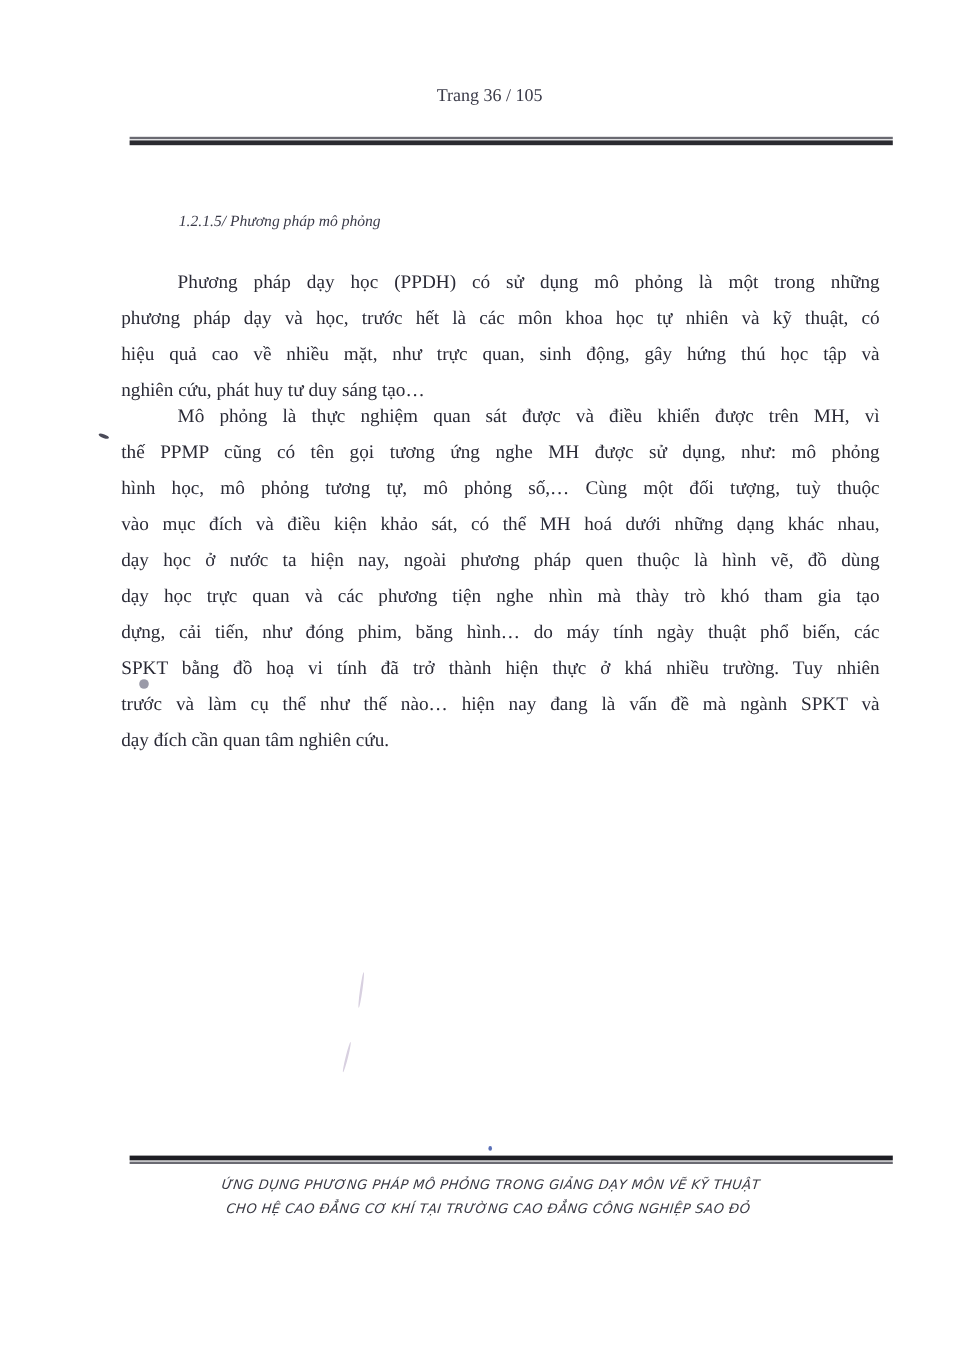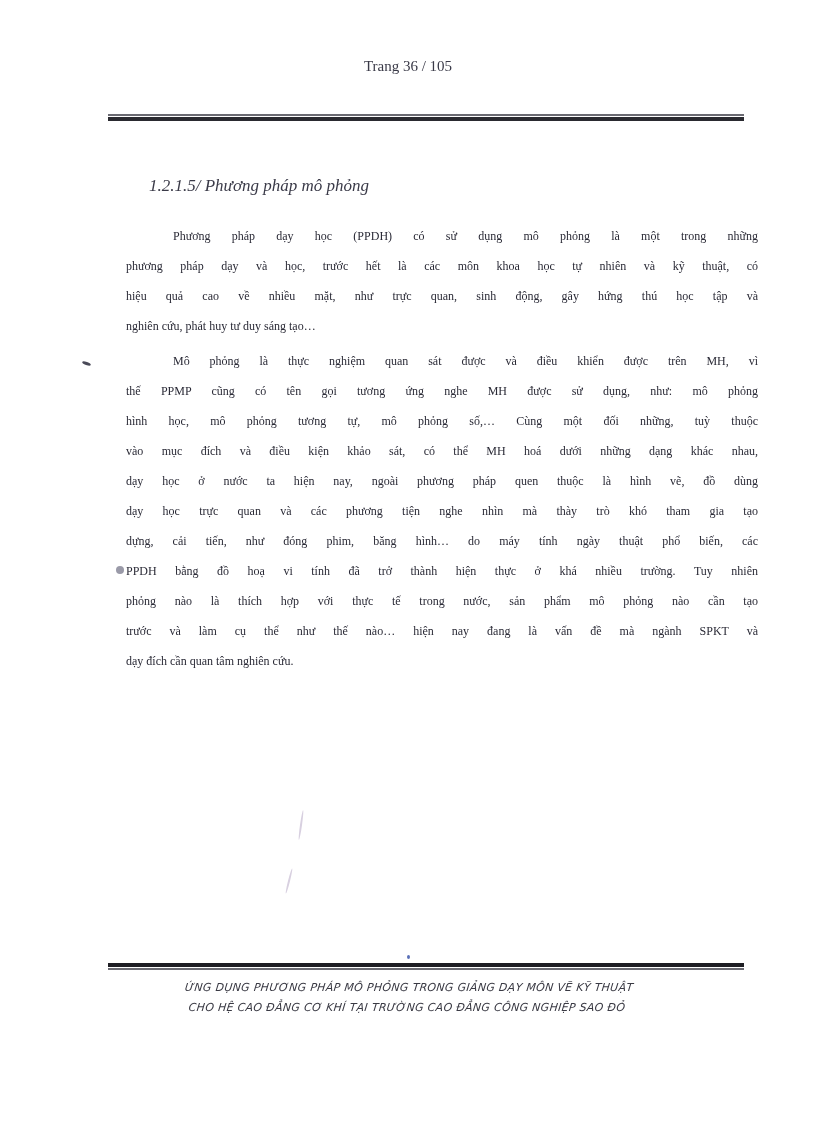--- a/index.html
+++ b/index.html
@@ -10,21 +10,21 @@
     body {
       width: 816px;
       height: 1123px;
       position: relative;
       overflow: hidden;
       font-family: "Liberation Serif", "DejaVu Serif", serif;
       color: #2a2a3a;
     }
     .page-header {
       position: absolute;
-      top: 58px;
+      top: 72px;
       left: 0;
       width: 816px;
       text-align: center;
       font-size: 15px;
       color: #3a3a48;
     }
     .rule {
       position: absolute;
       left: 108px;
       width: 636px;
@@ -51,47 +51,47 @@
     }
     .rule-bottom .thin {
       position: absolute; left: 0; right: 0; top: 5px; height: 2px;
       background: #6a6a72;
     }
     .section-heading {
       position: absolute;
       top: 176px;
       left: 149px;
       font-style: italic;
-      font-size: 17px;
+      font-size: 13px;
       color: #3a3a48;
     }
     .body-text {
       position: absolute;
-      left: 126px;
+      left: 101px;
       width: 632px;
-      font-size: 12px;
+      font-size: 16px;
       line-height: 30px;
       text-align: justify;
       color: #2a2a36;
     }
     .body-text .line {
       display: block;
       text-align: justify;
       text-align-last: justify;
       white-space: nowrap;
       height: 30px;
     }
     .body-text .line.last {
       text-align-last: left;
     }
     .body-text .line.indent {
       padding-left: 47px;
     }
     .para-1 { top: 221px; }
-    .para-2 { top: 333px; margin-top: 13px; }
+    .para-2 { top: 333px; }
     .footer {
       position: absolute;
       top: 978px;
       left: 0;
       width: 816px;
       text-align: center;
       font-family: "DejaVu Sans", sans-serif;
       font-style: italic;
       font-size: 11px;
       line-height: 20px;
@@ -123,27 +123,26 @@
   <div class="body-text para-1">
     <span class="line indent">Phương pháp dạy học (PPDH) có sử dụng mô phỏng là một trong những</span>
     <span class="line">phương pháp dạy và học, trước hết là các môn khoa học tự nhiên và kỹ thuật, có</span>
     <span class="line">hiệu quả cao về nhiều mặt, như trực quan, sinh động, gây hứng thú học tập và</span>
     <span class="line last">nghiên cứu, phát huy tư duy sáng tạo…</span>
   </div>
 
   <div class="body-text para-2">
     <span class="line indent">Mô phỏng là thực nghiệm quan sát được và điều khiển được trên MH, vì</span>
     <span class="line">thế PPMP cũng có tên gọi tương ứng nghe MH được sử dụng, như: mô phỏng</span>
-    <span class="line">hình học, mô phỏng tương tự, mô phỏng số,… Cùng một đối những, tuỳ thuộc</span>
+    <span class="line">hình học, mô phỏng tương tự, mô phỏng số,… Cùng một đối tượng, tuỳ thuộc</span>
     <span class="line">vào mục đích và điều kiện khảo sát, có thể MH hoá dưới những dạng khác nhau,</span>
     <span class="line">dạy học ở nước ta hiện nay, ngoài phương pháp quen thuộc là hình vẽ, đồ dùng</span>
     <span class="line">dạy học trực quan và các phương tiện nghe nhìn mà thày trò khó tham gia tạo</span>
     <span class="line">dựng, cải tiến, như đóng phim, băng hình… do máy tính ngày thuật phổ biến, các</span>
-    <span class="line">PPDH bằng đồ hoạ vi tính đã trở thành hiện thực ở khá nhiều trường. Tuy nhiên</span>
-    <span class="line">phỏng nào là thích hợp với thực tế trong nước, sản phẩm mô phỏng nào cần tạo</span>
+    <span class="line">SPKT bằng đồ hoạ vi tính đã trở thành hiện thực ở khá nhiều trường. Tuy nhiên</span>
     <span class="line">trước và làm cụ thể như thế nào… hiện nay đang là vấn đề mà ngành SPKT và</span>
     <span class="line last">dạy đích cần quan tâm nghiên cứu.</span>
   </div>
 
   <div class="speck" style="left:82px;top:362px;width:9px;height:3px;background:#4a4a58;transform:rotate(20deg);"></div>
   <div class="speck" style="left:116px;top:566px;width:8px;height:8px;background:#9a9aa8;"></div>
   <div class="speck" style="left:300px;top:810px;width:2px;height:30px;background:#d8d0e0;transform:rotate(8deg);"></div>
   <div class="speck" style="left:288px;top:868px;width:2px;height:26px;background:#d8d0e0;transform:rotate(14deg);"></div>
   <div class="speck" style="left:407px;top:955px;width:3px;height:4px;background:#5a70b8;"></div>
 

